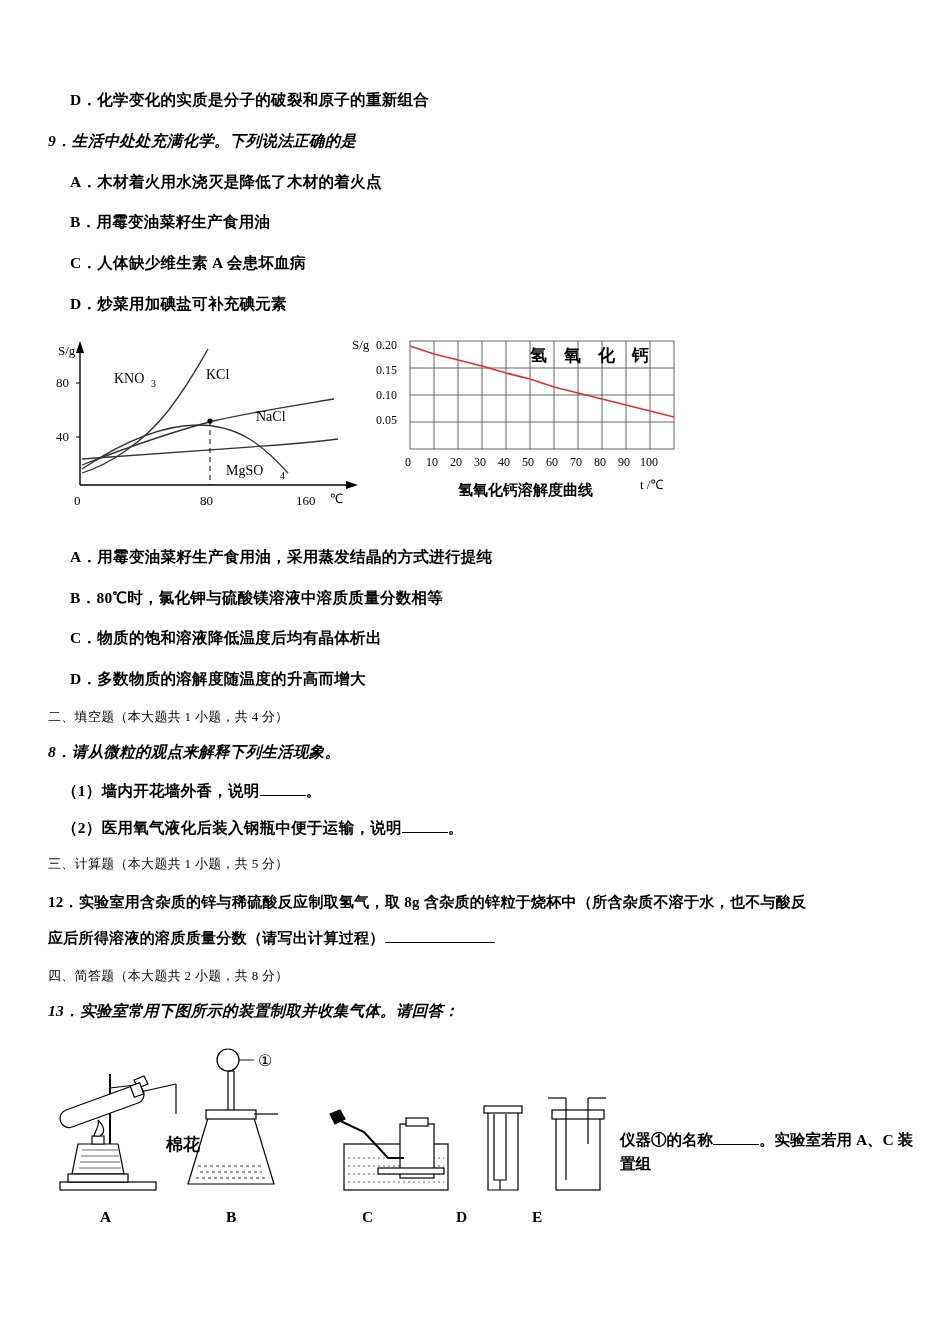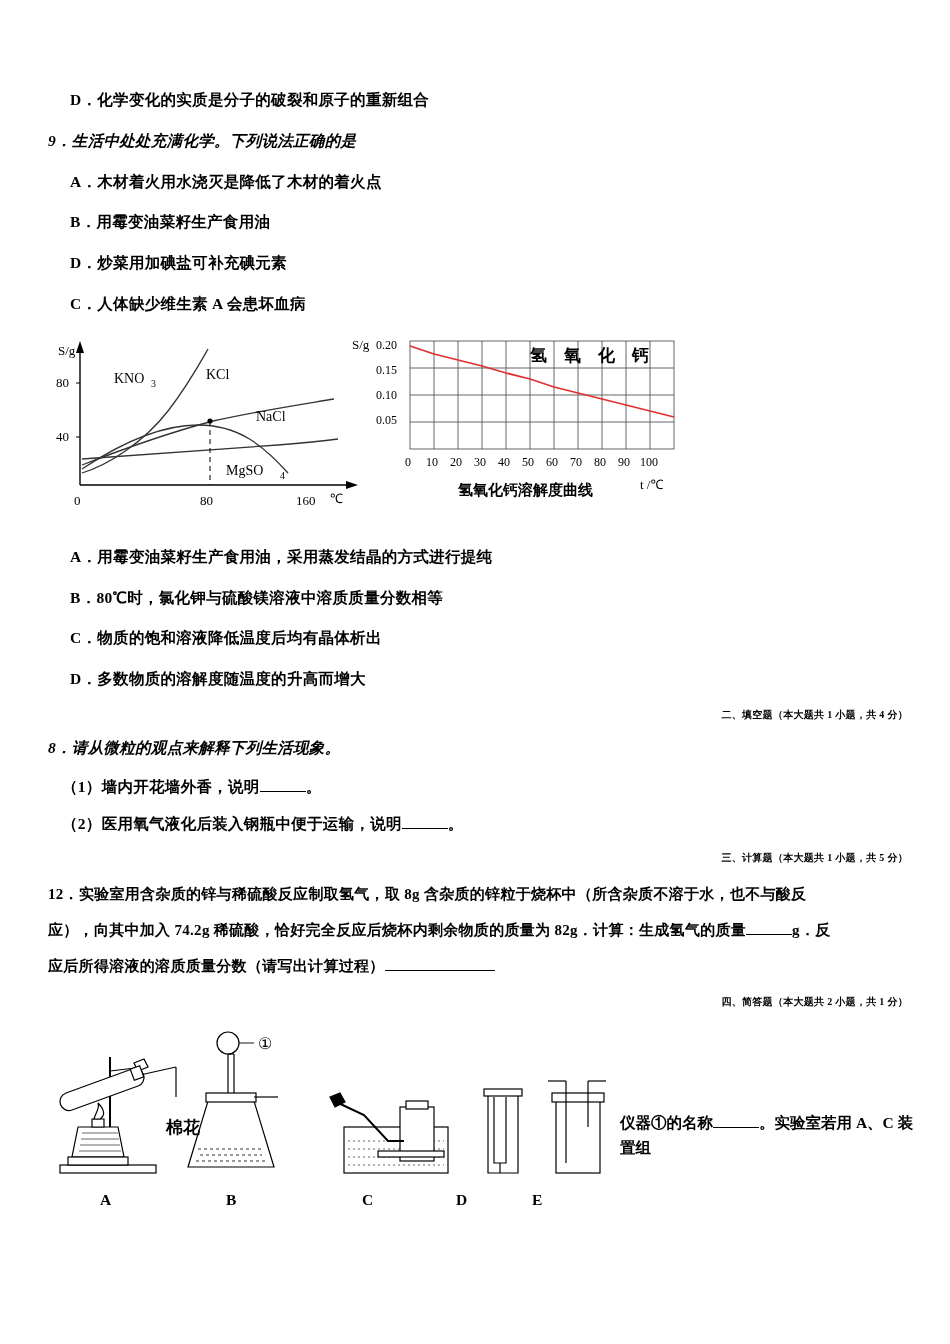--- a/index.html
+++ b/index.html
@@ -38,25 +38,24 @@
   }
   .opt {
     font-size: 15.5px;
     line-height: 1.6;
     margin: 0 0 16px 0;
     font-weight: bold;
     padding-left: 22px;
     letter-spacing: 0.3px;
   }
   .sec-head {
-    font-size: 10px;
-    font-weight: bold;
+    font-size: 13px;
+    font-weight: normal;
     margin: 0 0 14px 0;
     letter-spacing: 0.3px;
-    text-align: right;
   }
   .sub {
     font-size: 15.5px;
     font-weight: bold;
     margin: 0 0 16px 0;
     padding-left: 14px;
     letter-spacing: 0.3px;
   }
   .para {
     font-size: 15px;
@@ -120,22 +119,22 @@
 <body>
 
 <div class="page">
   <div class="content">
 
     <div class="opt">D．化学变化的实质是分子的破裂和原子的重新组合</div>
 
     <div class="q-line">9．生活中处处充满化学。下列说法正确的是</div>
     <div class="opt">A．木材着火用水浇灭是降低了木材的着火点</div>
     <div class="opt">B．用霉变油菜籽生产食用油</div>
+    <div class="opt">C．人体缺少维生素 A 会患坏血病</div>
     <div class="opt">D．炒菜用加碘盐可补充碘元素</div>
-    <div class="opt">C．人体缺少维生素 A 会患坏血病</div>
 
 
     <div class="charts-row">
 
       <div class="chart-left">
         <svg width="340" height="190" viewBox="0 0 340 190">
 
           <line x1="32" y1="18" x2="32" y2="152" stroke="#000" stroke-width="1.4"></line>
           <polygon points="32,8 28,20 36,20" fill="#000"></polygon>
 
@@ -238,27 +237,25 @@
     <div class="sub">
       <span>（1）墙内开花墙外香，说明</span><span class="blank"></span><span>。</span>
     </div>
     <div class="sub">
       <span>（2）医用氧气液化后装入钢瓶中便于运输，说明</span><span class="blank"></span><span>。</span>
     </div>
 
     <div class="sec-head">三、计算题（本大题共 1 小题，共 5 分）</div>
     <div class="para">12．实验室用含杂质的锌与稀硫酸反应制取氢气，取 8g 含杂质的锌粒于烧杯中（所含杂质不溶于水，也不与酸反</div>
     <div class="para">
-      <span>应），向其中加入 74.2g 稀硫酸，恰好完全反应后烧杯内剩余物质的质量为 82g．计算：生成氢气的质量</span><span class="blank"></span><span>g．反</span>
-    </div>
-    <div class="para">
       <span>应后所得溶液的溶质质量分数（请写出计算过程）</span><span class="blank-lg"></span>
     </div>
 
-    <div class="sec-head" style="margin-top:14px;">四、简答题（本大题共 2 小题，共 1 分）</div>
+    <div class="sec-head" style="margin-top:14px;">四、简答题（本大题共 2 小题，共 8 分）</div>
+    <div class="q-line">13．实验室常用下图所示的装置制取并收集气体。请回答：</div>
 
     <div class="apparatus">
       <svg width="580" height="180" viewBox="0 0 580 180">
         <g stroke="#000" fill="none" stroke-width="1.2">
 
           <rect x="12" y="142" width="96" height="8" fill="#fff"></rect>
           <line x1="62" y1="142" x2="62" y2="34" stroke-width="2"></line>
 
           <line x1="62" y1="48" x2="96" y2="44"></line>
           <path d="M86,40 l10,-4 l4,8 l-10,4 z" fill="#fff"></path>

